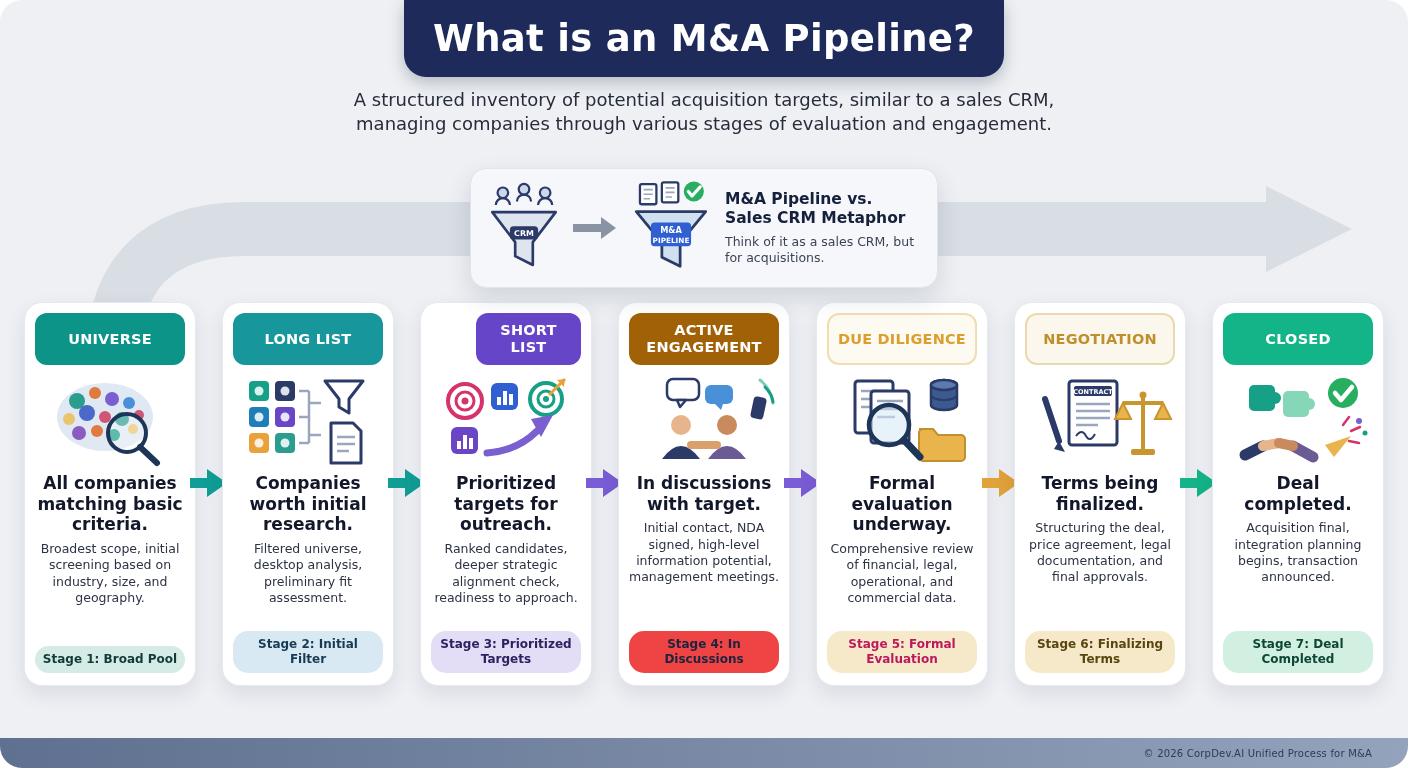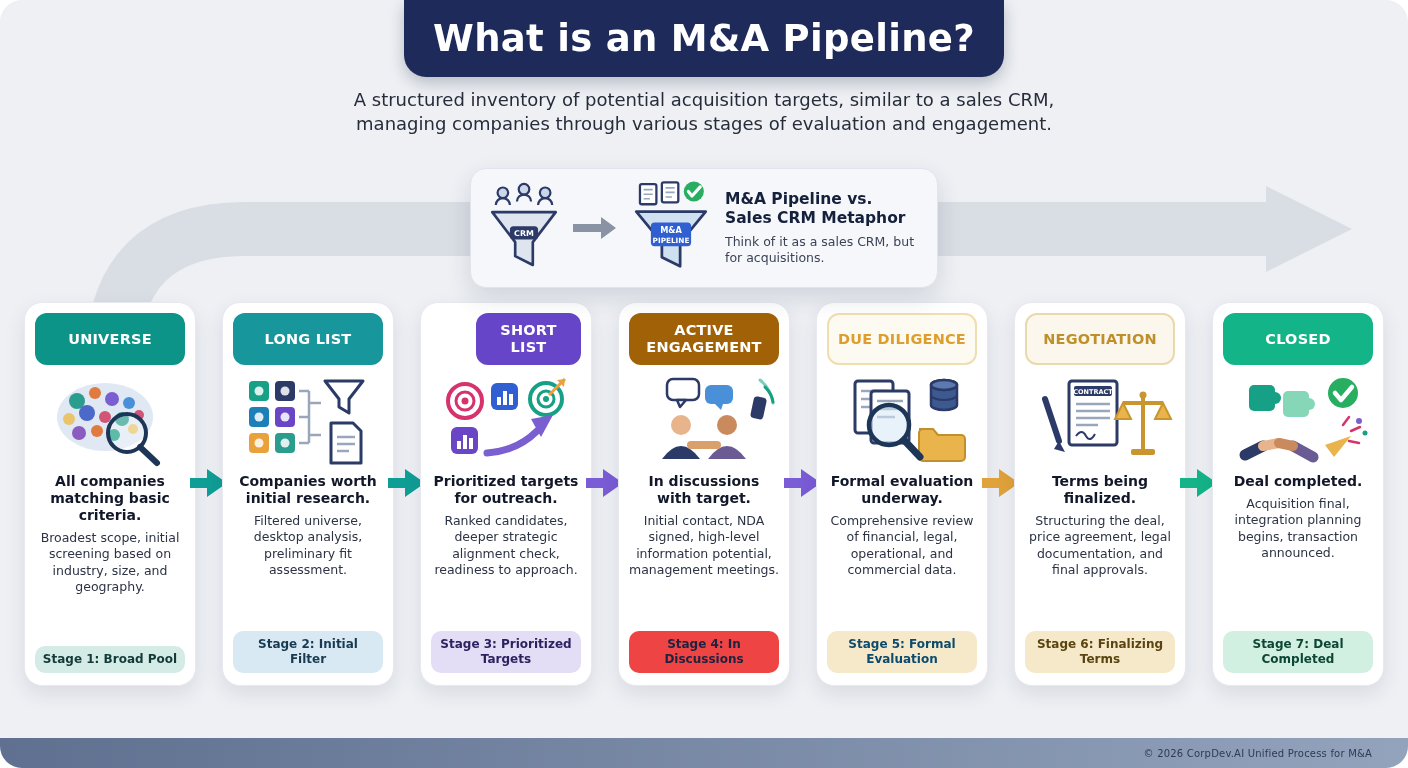--- a/index.html
+++ b/index.html
@@ -48,24 +48,24 @@
     padding:10px 10px 12px;box-sizing:border-box;
     display:flex;flex-direction:column;flex:none;
   }
   .stage-header{
     border-radius:12px;min-height:52px;display:flex;align-items:center;justify-content:center;
     text-align:center;font-weight:bold;font-size:14.5px;line-height:1.15;
     padding:4px 6px;letter-spacing:.2px;box-sizing:border-box;
   }
   .stage-icon{height:96px;display:flex;align-items:center;margin:8px 0 2px;}
   .stage-icon svg{width:150px;height:96px;}
-  .stage-headline{font-weight:bold;font-size:14px;color:#12182a;text-align:center;line-height:1.22;margin:2px 2px 6px;}
+  .stage-headline{font-weight:bold;font-size:17px;color:#12182a;text-align:center;line-height:1.22;margin:2px 2px 6px;}
   .stage-desc{font-size:12.5px;color:#2c3344;text-align:center;line-height:1.3;}
   .stage-badge{
-    margin-top:auto;border-radius:10px;padding:6px 6px;font-size:12px;font-weight:bold;
+    margin-top:auto;border-radius:15px;padding:6px 6px;font-size:12px;font-weight:bold;
     text-align:center;line-height:1.25;
   }
   .flow-arrow{width:26px;flex:none;display:flex;justify-content:center;margin-top:166px;}
   .flow-arrow svg{width:38px;height:30px;margin:0 -6px;overflow:visible;}
 
   
   .footer-strip{
     position:absolute;left:0;right:0;bottom:0;height:30px;z-index:1;
     background:linear-gradient(90deg,#5f7090 0%,#93a3bc 100%);
   }
@@ -277,21 +277,21 @@
           <path d="M104,12 a13,5 0 0 1 26,0 v20 a13,5 0 0 1 -26,0 z" fill="#3c5a8f" stroke="#2b3a67" stroke-width="2.5"></path>
           <ellipse cx="117" cy="12" rx="13" ry="5" fill="#5a7ab0" stroke="#2b3a67" stroke-width="2.5"></ellipse>
           <path d="M104,22 a13,5 0 0 0 26,0" fill="none" stroke="#2b3a67" stroke-width="2"></path>
           <path d="M92,56 h14 l5,6 h23 a4,4 0 0 1 4,4 v18 a4,4 0 0 1 -4,4 h-38 a4,4 0 0 1 -4,-4 v-24 a4,4 0 0 1 4,-4 z" fill="#e9b44c" stroke="#c28f2c" stroke-width="2"></path>
           <circle cx="62" cy="52" r="20" fill="rgba(214,231,246,.55)" stroke="#1d3557" stroke-width="4.5"></circle>
           <line x1="77" y1="67" x2="93" y2="84" stroke="#1d3557" stroke-width="7" stroke-linecap="round"></line>
         </svg>
       </div>
       <div class="stage-headline">Formal evaluation underway.</div>
       <div class="stage-desc">Comprehensive review of financial, legal, operational, and commercial data.</div>
-      <div class="stage-badge" style="background: rgb(246, 233, 201); color: #0c4a6e;">Stage 5: Formal Evaluation</div>
+      <div class="stage-badge" style="background: rgb(246, 233, 201); color: #be185d;">Stage 5: Formal Evaluation</div>
     </div>
 
     <div class="flow-arrow">
       <svg viewBox="0 0 38 30">
           <polygon points="0,10 17,10 17,1 37,15 17,29 17,20 0,20" fill="#e0a23a"></polygon>
         </svg>
     </div>
 
     <div class="stage-card">
       <div class="stage-header" style="background: rgb(251, 247, 236); color: rgb(191, 143, 44); border: 2px solid rgb(234, 217, 172);">NEGOTIATION</div>

